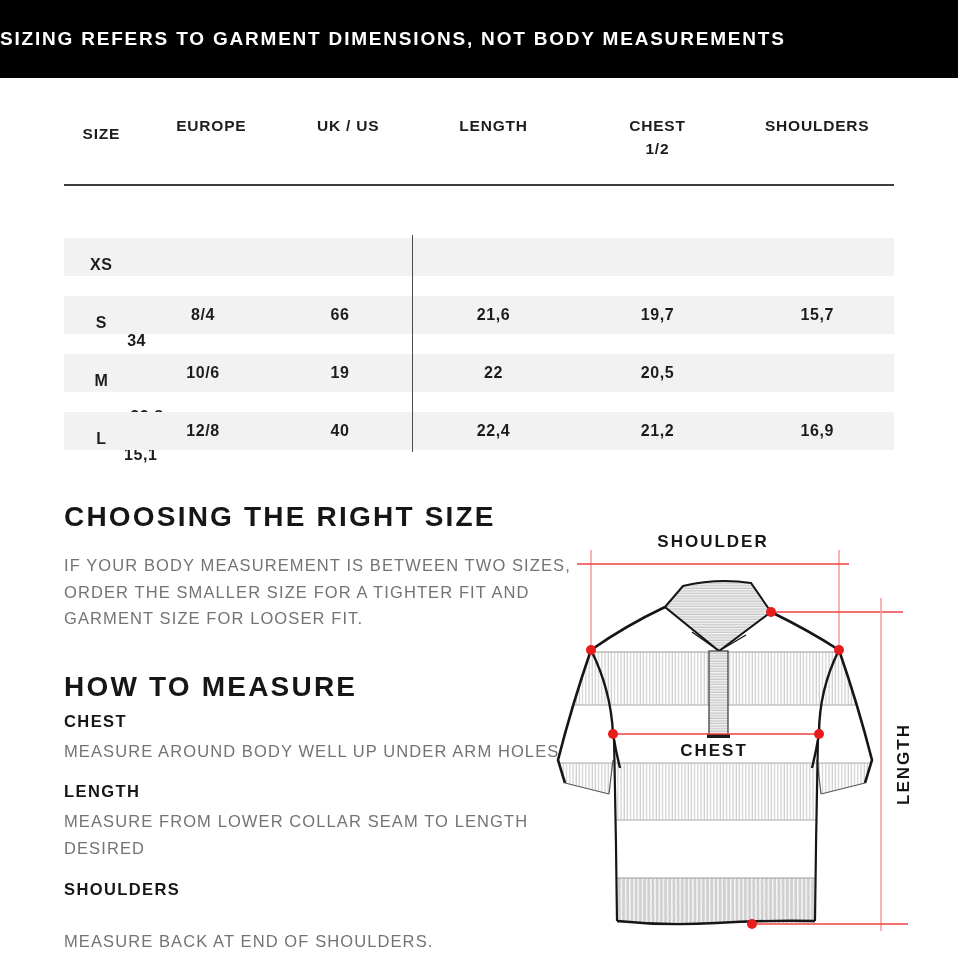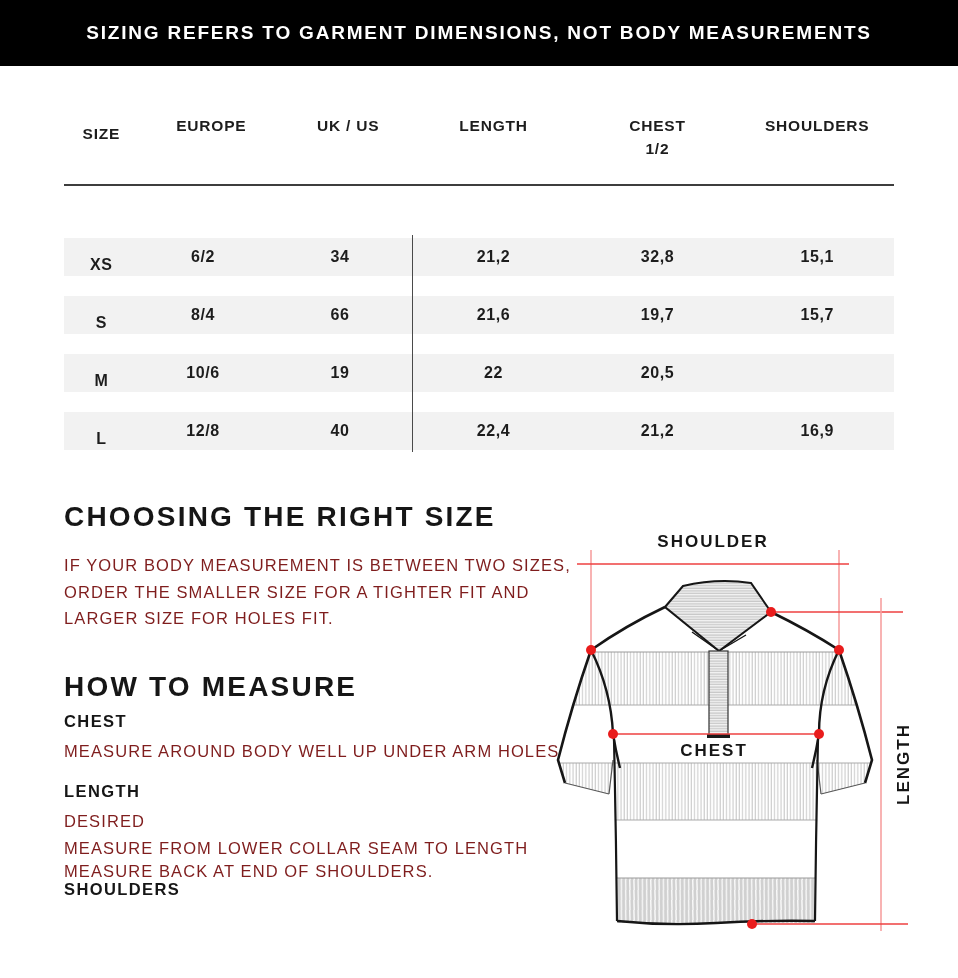--- a/index.html
+++ b/index.html
@@ -2,40 +2,40 @@
 <html><head>
 <meta charset="utf-8">
 <style>
   html,body{margin:0;padding:0;background:#fff;}
   .page{
     position:relative;width:958px;height:978px;background:#ffffff;overflow:hidden;
     font-family:"Liberation Sans","DejaVu Sans",sans-serif;color:#1d1d1d;
   }
   
   .banner{
-    position:absolute;top:0;left:0;width:958px;height:66px;background:#000;
-    display:flex;align-items:center;justify-content:center;
+    position:absolute;top:0;left:0;width:958px;height:78px;background:#000;
+    display:flex;align-items:center;justify-content:flex-start;
   }
   .banner span{
     color:#fff;font-size:19px;font-weight:700;letter-spacing:1.8px;white-space:nowrap;
   }
   
   .tbl-head{position:absolute;left:64px;top:114px;width:830px;display:flex;}
   .tbl-head .cell{text-align:center;font-size:15.5px;font-weight:700;letter-spacing:0.8px;line-height:23px;}
   .tbl-rule{position:absolute;left:64px;top:184px;width:830px;height:2px;background:#3d3d3d;}
   .tbl-row{position:absolute;left:64px;width:830px;height:38px;background:#f2f2f2;display:flex;}
   .tbl-row .cell{text-align:center;font-size:16px;font-weight:700;letter-spacing:0.6px;line-height:38px;}
   .c0{width:9%;margin-top:8px;} .c1{width:15.5%;} .c2{width:17.5%;} .c3{width:19.5%;} .c4{width:20%;} .c5{width:18.5%;}
   .tbl-divider{position:absolute;left:412px;top:235px;width:1px;height:217px;background:#4a4a4a;}
   
   .h2{
     position:absolute;left:64px;font-size:28px;font-weight:700;letter-spacing:2.2px;white-space:nowrap;color:#161616;
   }
   .bodytext{
-    position:absolute;left:64px;font-size:16.5px;letter-spacing:1.1px;line-height:26.5px;color:#7f1d1d;white-space:nowrap;
+    position:absolute;left:64px;font-size:16.5px;letter-spacing:1.1px;line-height:26.5px;color:#737373;white-space:nowrap;
   }
   .bodytext span{display:block;}
   .term{
     position:absolute;left:64px;font-size:16.5px;font-weight:700;letter-spacing:1.4px;white-space:nowrap;color:#161616;
   }
   
   .diagram{position:absolute;left:540px;top:530px;width:418px;height:448px;}
   .diagram svg{position:absolute;left:0;top:0;}
   .dlabel{
     position:absolute;font-size:17px;font-weight:700;letter-spacing:2px;color:#161616;
@@ -76,21 +76,21 @@
       <div>1/2</div>
     </div>
     <div class="cell c5">
       <div>SHOULDERS</div>
       <div></div>
     </div>
   </div>
 
   <div class="tbl-rule"></div>
 
-  <div class="tbl-row" style="top:238px;">
+  <div class="tbl-row" style="top:238px;flex-direction:column;">
     <div class="cell c0">XS</div>
     <div class="cell c1">6/2</div>
     <div class="cell c2">34</div>
     <div class="cell c3">21,2</div>
     <div class="cell c4">32,8</div>
     <div class="cell c5">15,1</div>
   </div>
   <div class="tbl-row" style="top:296px;">
     <div class="cell c0">S</div>
     <div class="cell c1">8/4</div>
@@ -114,38 +114,38 @@
     <div class="cell c4">21,2</div>
     <div class="cell c5">16,9</div>
   </div>
 
   <div class="tbl-divider"></div>
 
   <div class="h2" style="top:501px;">CHOOSING THE RIGHT SIZE</div>
   <div class="bodytext" style="top:552px;">
     <span>IF YOUR BODY MEASUREMENT IS BETWEEN TWO SIZES,</span>
     <span>ORDER THE SMALLER SIZE FOR A TIGHTER FIT AND</span>
-    <span>LARGER SIZE FOR HOLES FIT.</span>
+    <span>GARMENT SIZE FOR LOOSER FIT.</span>
   </div>
 
   <div class="h2" style="top:671px;">HOW TO MEASURE</div>
 
   <div class="term" style="top:712px;">CHEST</div>
   <div class="bodytext" style="top:738px;">
     <span>MEASURE AROUND BODY WELL UP UNDER ARM HOLES.</span>
   </div>
 
   <div class="term" style="top:782px;">LENGTH</div>
   <div class="bodytext" style="top:808px;">
+    <span>MEASURE FROM LOWER COLLAR SEAM TO LENGTH</span>
     <span>DESIRED</span>
-    <span>MEASURE FROM LOWER COLLAR SEAM TO LENGTH</span>
   </div>
 
   <div class="term" style="top:880px;">SHOULDERS</div>
-  <div class="bodytext" style="top:858px;">
+  <div class="bodytext" style="top:928px;">
     <span>MEASURE BACK AT END OF SHOULDERS.</span>
   </div>
 
   <div class="diagram">
     <svg width="418" height="448" viewBox="0 0 418 448">
       <defs>
         <pattern id="hatchV" width="3.2" height="8" patternUnits="userSpaceOnUse">
           <rect width="3.2" height="8" fill="#ffffff"></rect>
           <line x1="1" y1="0" x2="1" y2="8" stroke="#c6c6c6" stroke-width="1"></line>
         </pattern>

